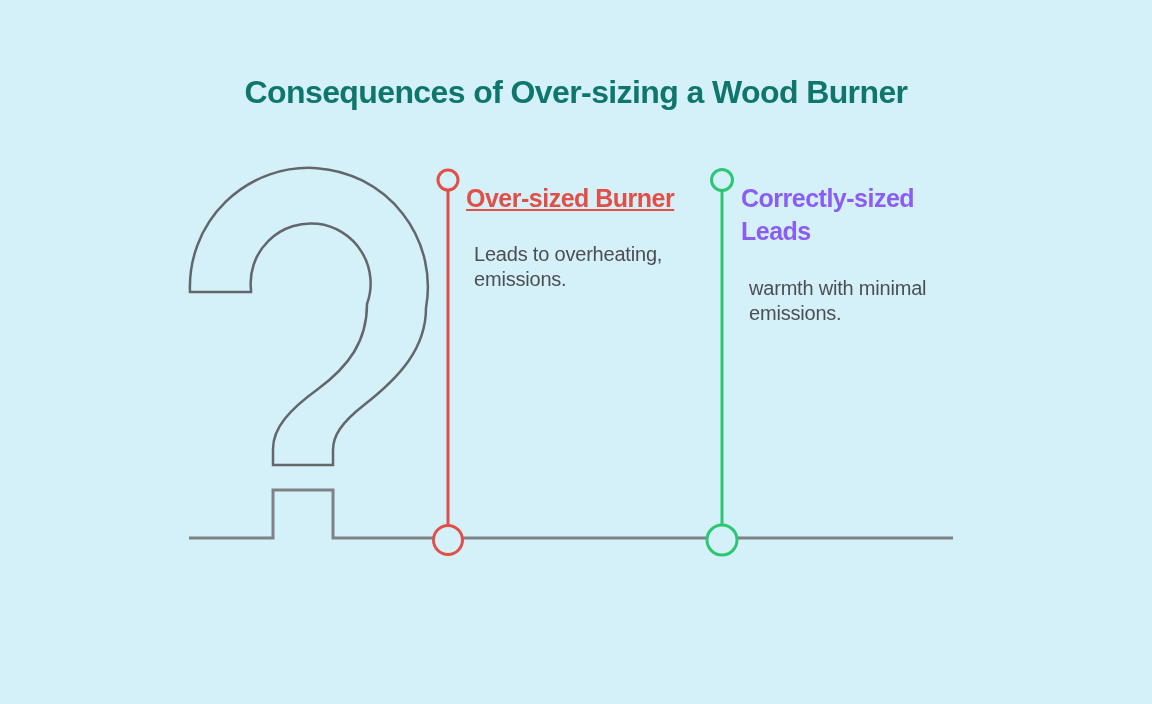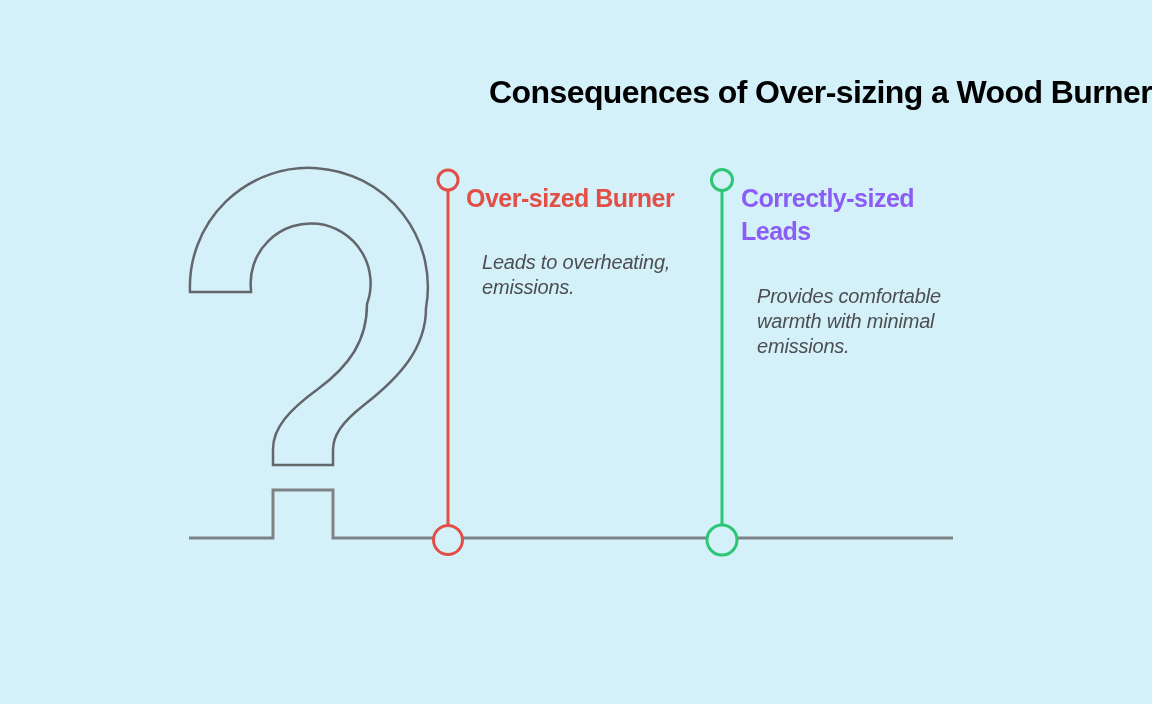--- a/index.html
+++ b/index.html
@@ -9,50 +9,49 @@
     font-family: "Liberation Sans", "DejaVu Sans", sans-serif;
     overflow: hidden;
     position: relative;
   }
   .canvas { position: absolute; inset: 0; }
 
   .page-title {
     position: absolute;
     left: 0; top: 74px;
     width: 1152px;
-    text-align: right;
+    text-align: center;
     font-size: 32px;
     font-weight: bold;
     letter-spacing: -0.6px;
-    color: #000000;
+    color: #0f766e;
     margin: 0;
   }
 
   .diagram-svg { position: absolute; left: 0; top: 0; }
 
   .entry-heading {
     position: absolute;
     margin: 0;
     font-size: 25px;
     font-weight: bold;
     letter-spacing: -0.5px;
     line-height: 33px;
   }
   .entry-heading span { display: block; }
-  .heading-red  { left: 466px; top: 182px; color: #e24f47; }
+  .heading-red  { left: 466px; top: 182px; color: #e24f47; text-decoration: underline; }
   .heading-green{ left: 741px; top: 182px; color: #8b5cf6; }
 
   .entry-desc {
     position: absolute;
-    margin: 16px;
+    margin: 8px;
     font-size: 20px;
     line-height: 25px;
     color: #4c4e52;
     letter-spacing: -0.2px;
-    font-style: italic;
   }
   .entry-desc span { display: block; }
   .desc-red   { left: 466px; top: 234px; }
   .desc-green { left: 741px; top: 268px; }
 </style>
 </head>
 <body>
 
 <div class="canvas">
 
@@ -97,19 +96,18 @@
       <span>emissions.</span>
     </p>
   </section>
 
   <section>
     <h2 class="entry-heading heading-green">
       <span>Correctly-sized</span>
       <span>Leads</span>
     </h2>
     <p class="entry-desc desc-green">
-      <span>Provides comfortable</span>
       <span>warmth with minimal</span>
       <span>emissions.</span>
     </p>
   </section>
 
 </div>
 
 </body></html>

